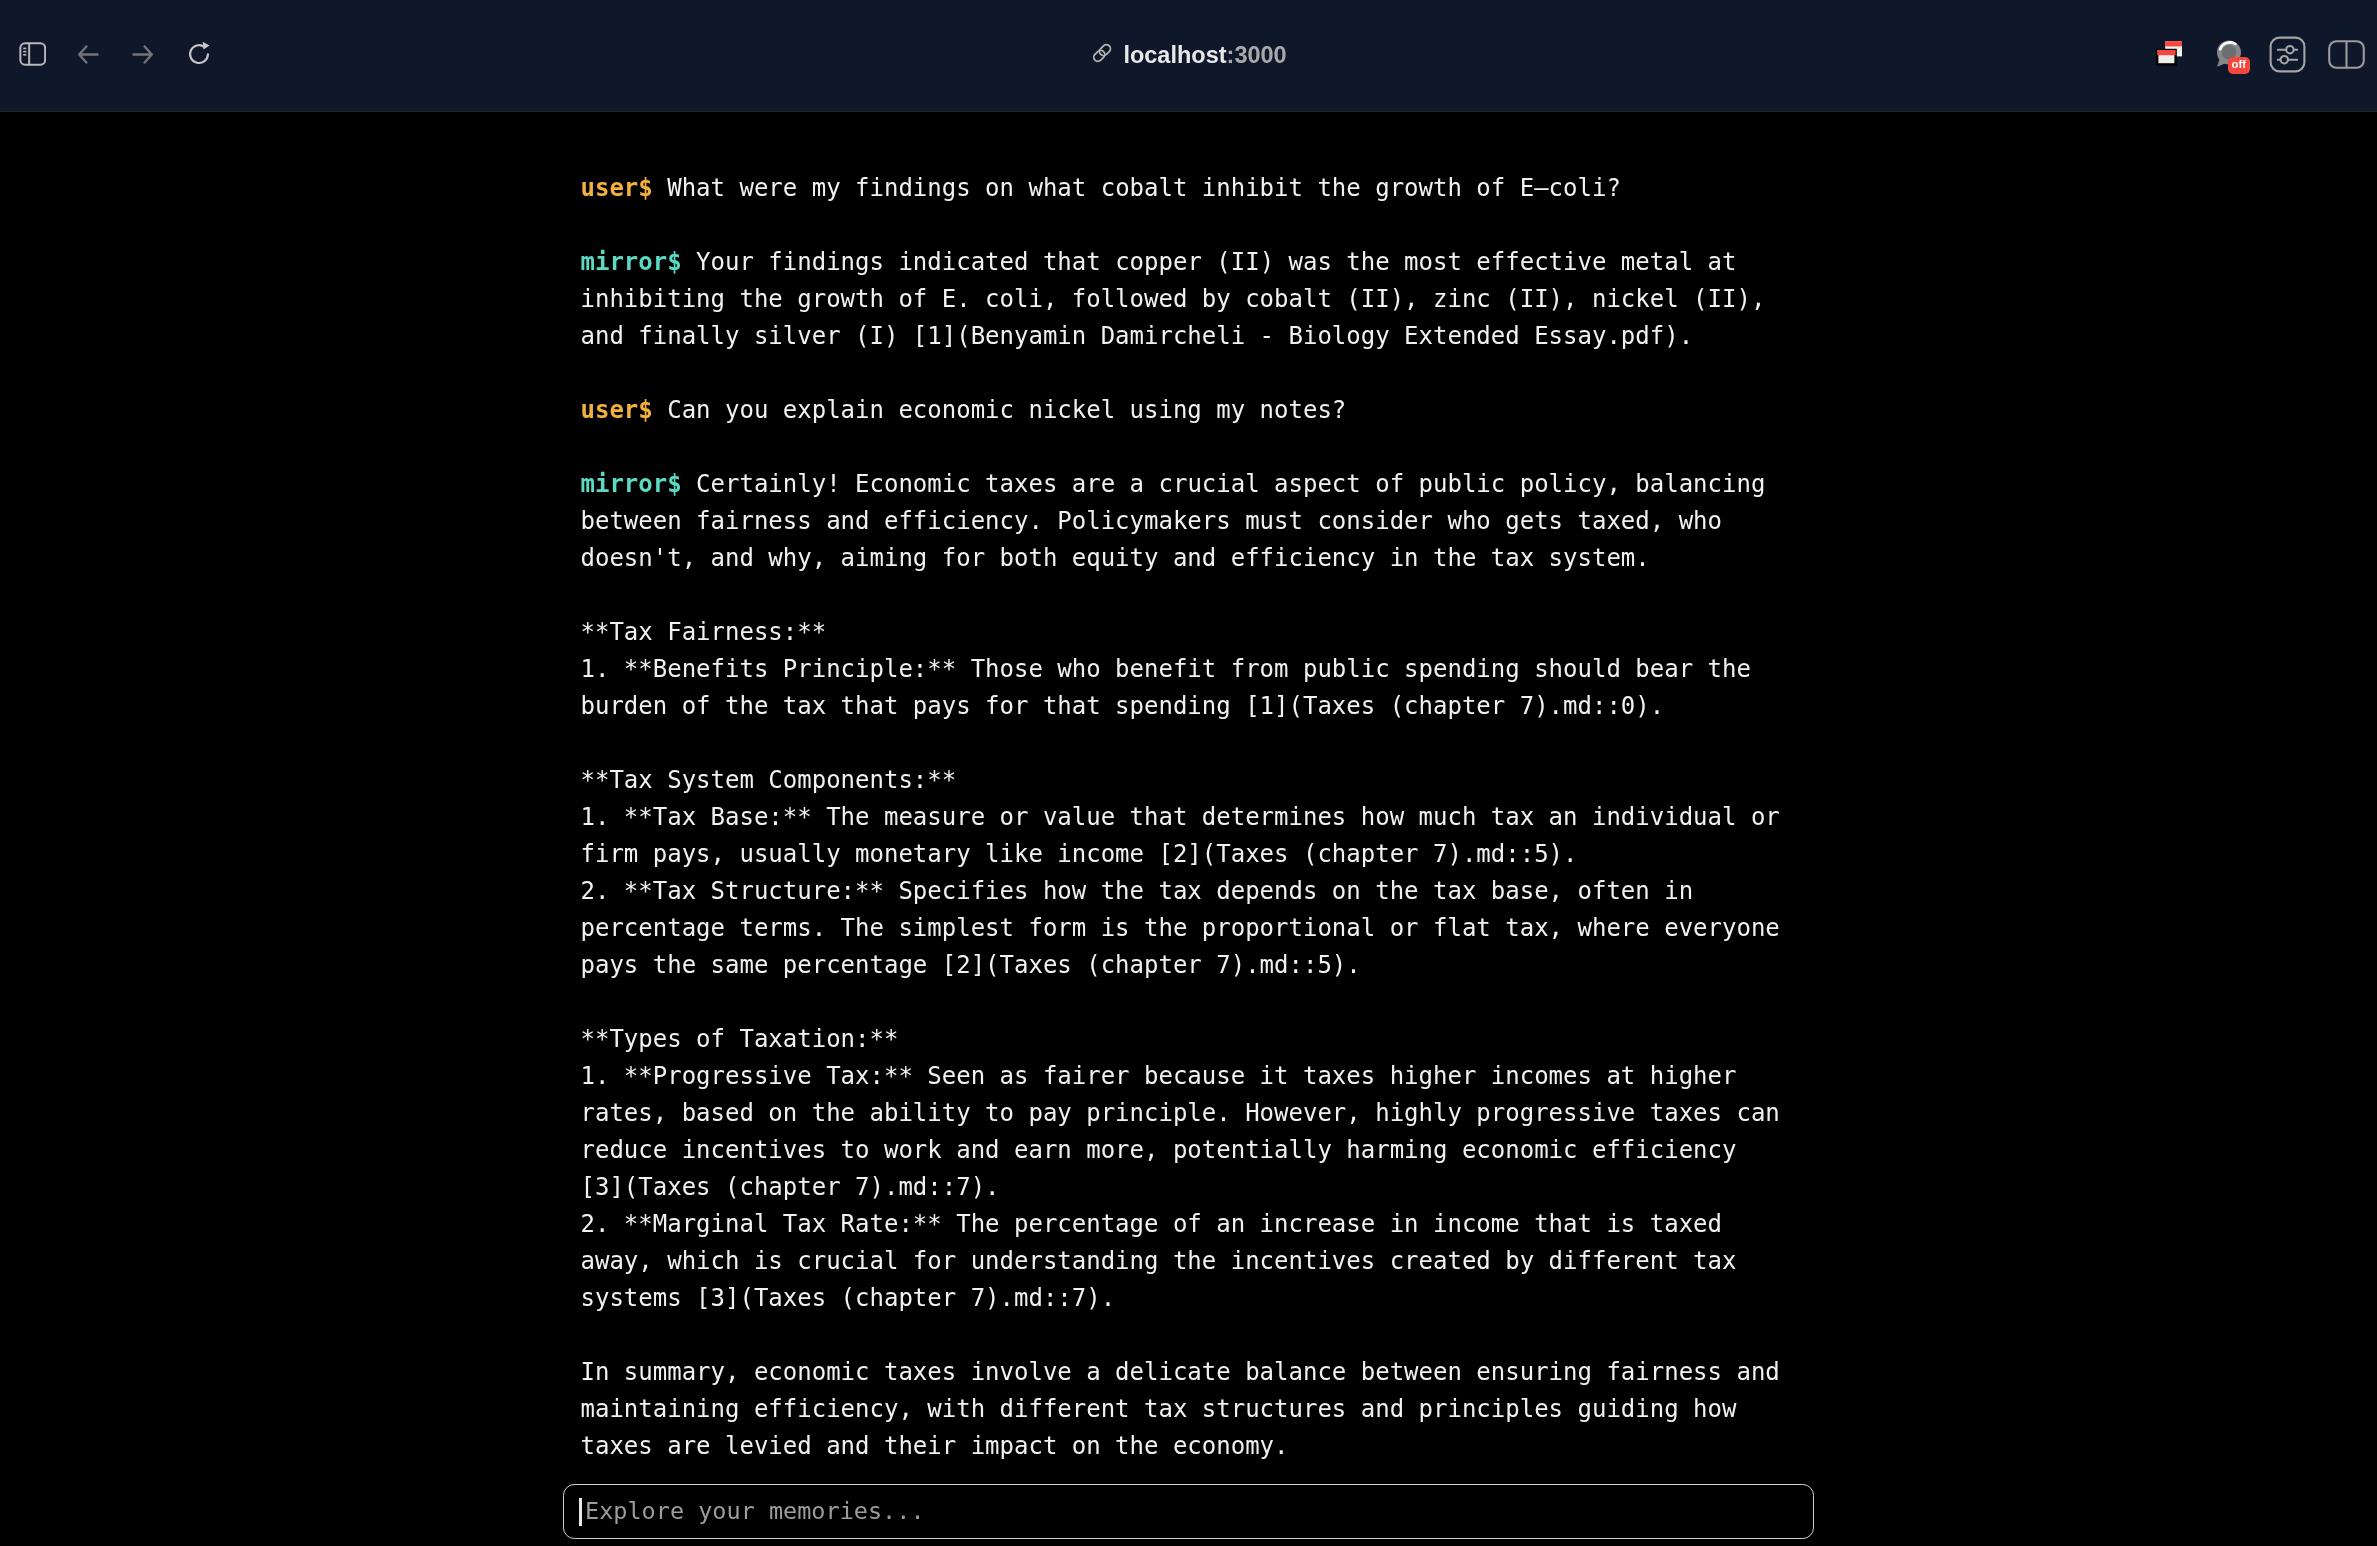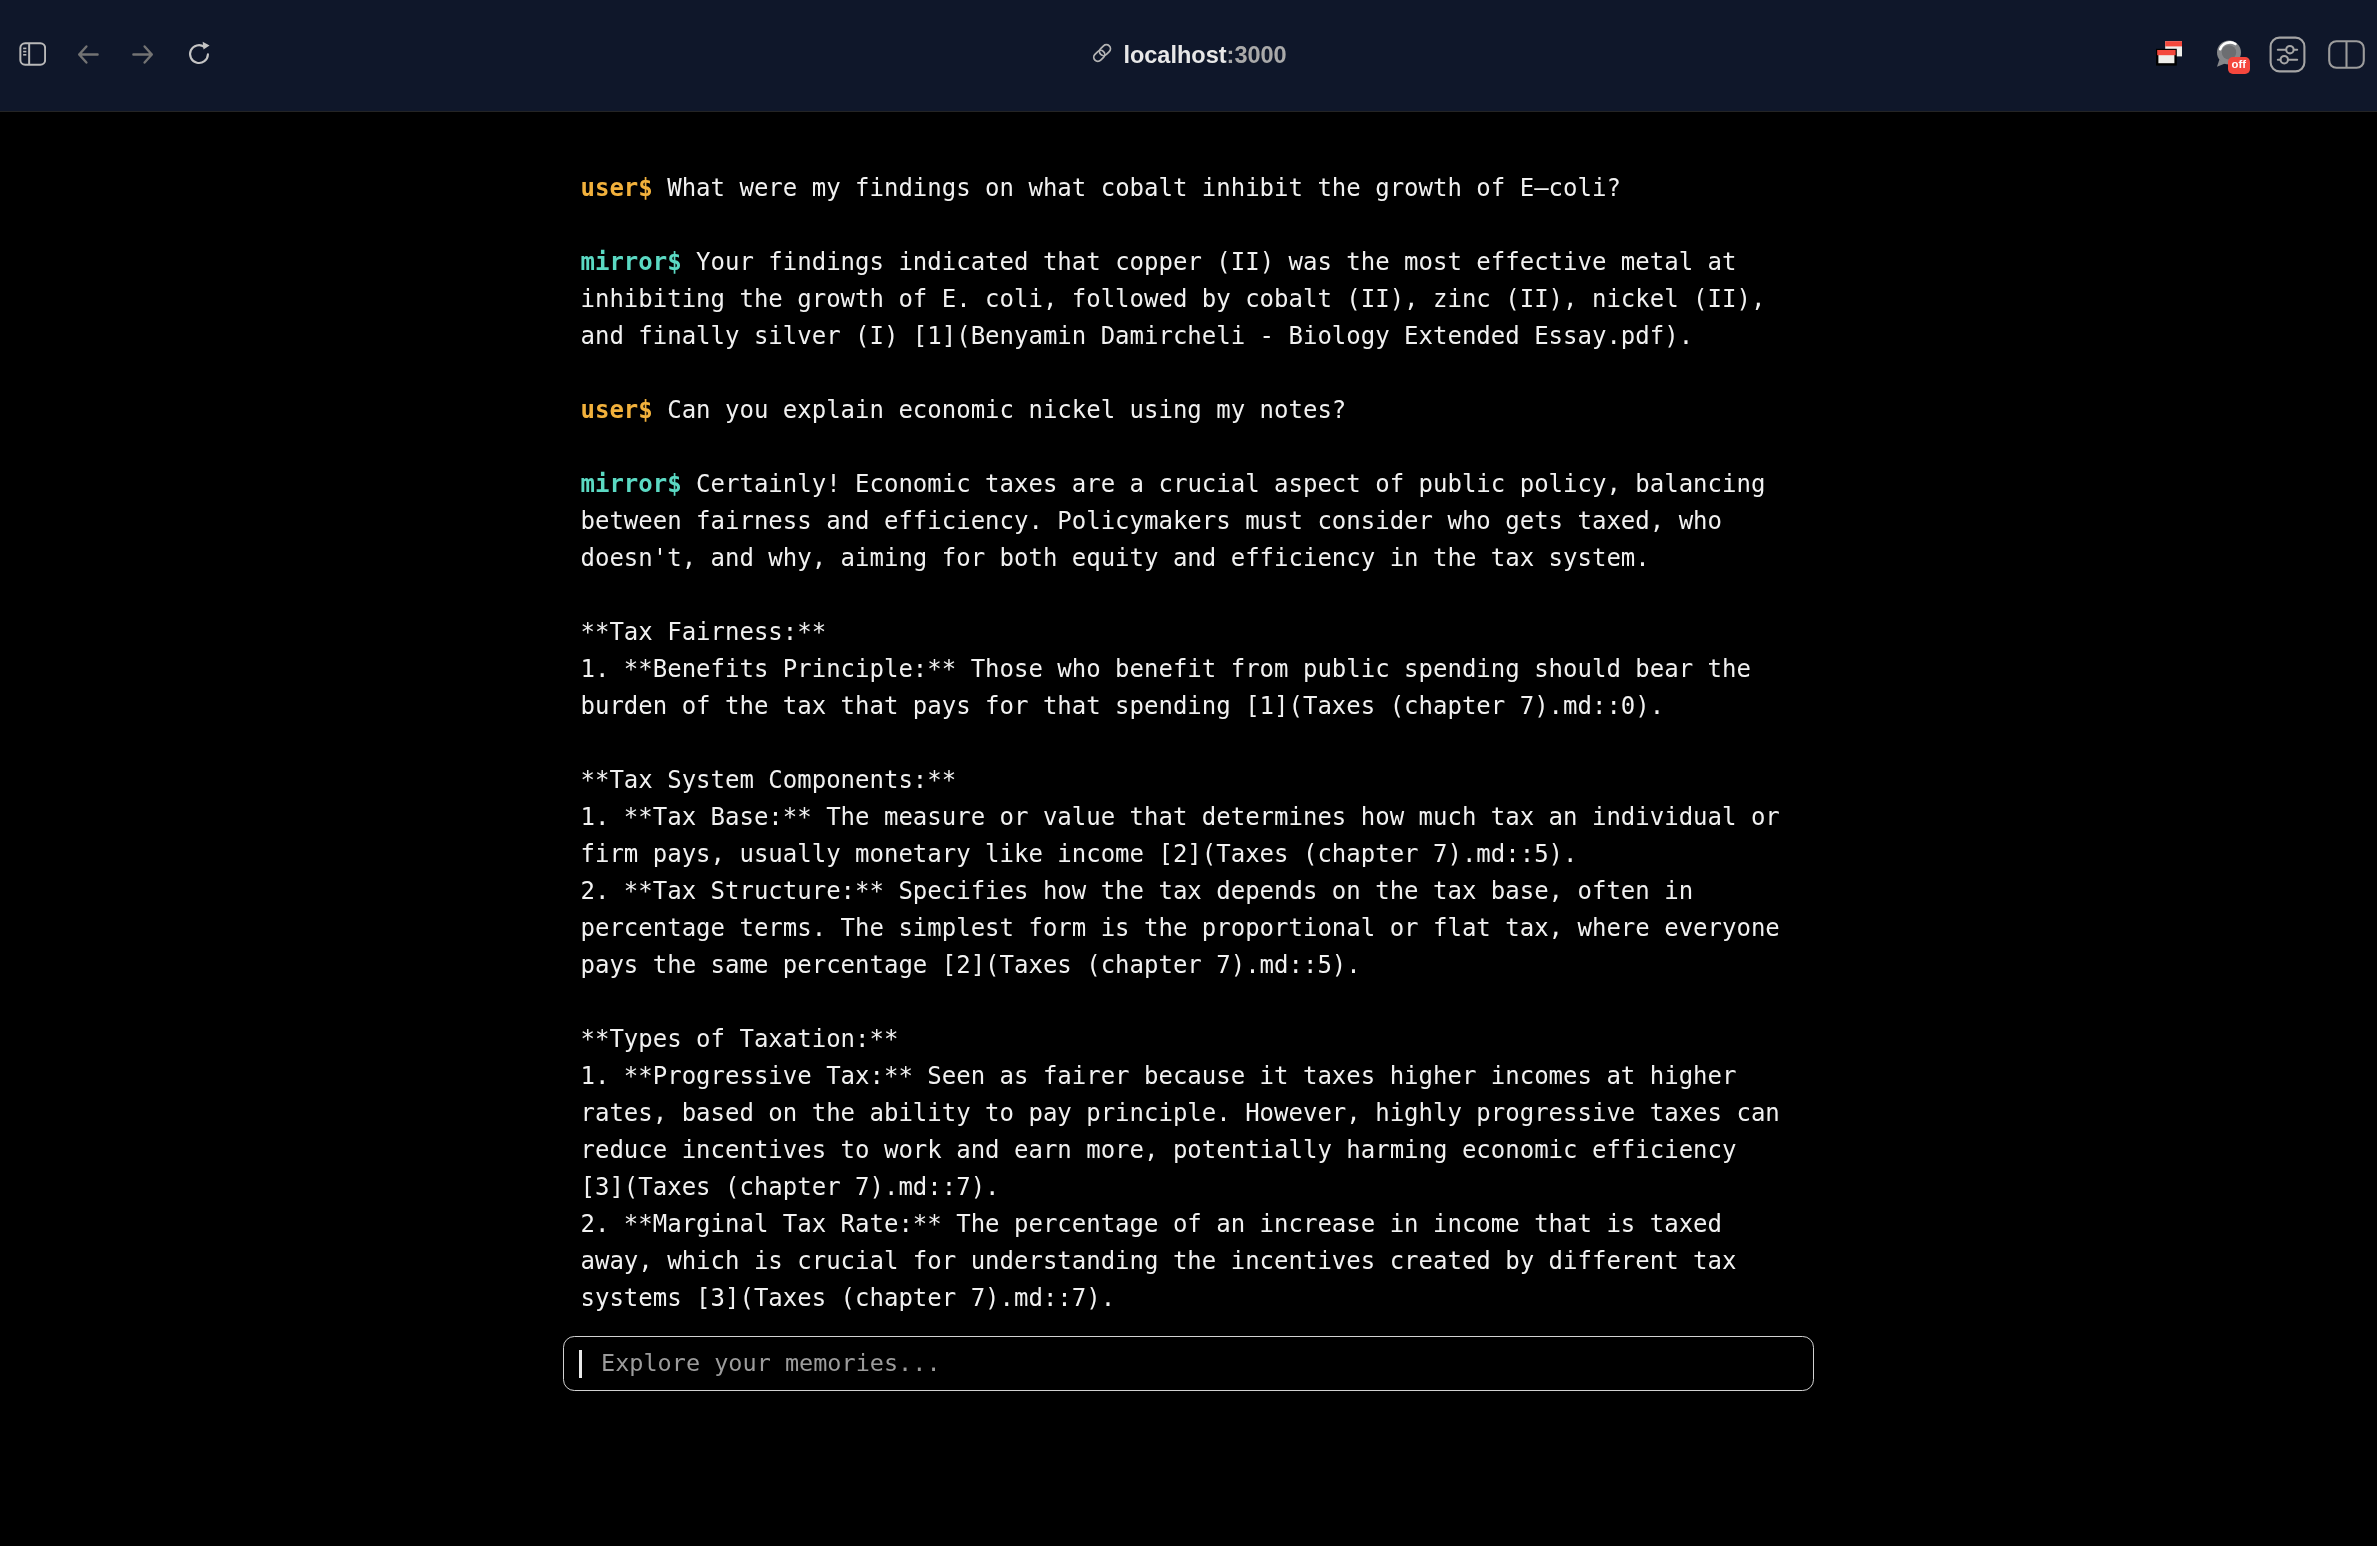--- a/index.html
+++ b/index.html
@@ -66,21 +66,20 @@
     width:1251px;
     height:55px;
     margin:18.6px auto 0 auto;
     border:1.6px solid #d2d2d2;
     border-radius:11.3px;
     background:#000;
     box-sizing:border-box;
     position:relative;
     display:flex;
     align-items:center;
-    padding-left:16px;
   }
   .memory-input{
     width:100%;height:100%;
     background:transparent;
     border:none;outline:none;
     color:#ffffff;
     font-family:"DejaVu Sans Mono","Liberation Mono",monospace;
     font-size:23.5px;
     padding:0 16px 0 21px;
     box-sizing:border-box;
@@ -221,19 +220,22 @@
 
   <div class="para"><span class="prompt" style="color: rgb(241, 241, 241);"></span><span class="msg-text">**Types of Taxation:**
 1. **Progressive Tax:** Seen as fairer because it taxes higher incomes at higher
 rates, based on the ability to pay principle. However, highly progressive taxes can
 reduce incentives to work and earn more, potentially harming economic efficiency
 [3](Taxes (chapter 7).md::7).
 2. **Marginal Tax Rate:** The percentage of an increase in income that is taxed
 away, which is crucial for understanding the incentives created by different tax
 systems [3](Taxes (chapter 7).md::7).</span></div>
 
+  <div class="para"><span class="prompt" style="color: rgb(241, 241, 241);"></span><span class="msg-text">In summary, economic taxes involve a delicate balance between ensuring fairness and
+maintaining efficiency, with different tax structures and principles guiding how
+taxes are levied and their impact on the economy.</span></div>
 </div>
 
 <div class="input-wrap">
   <span class="caret"></span>
   <input class="memory-input" type="text" placeholder="Explore your memories..." style="">
 </div>
 
 
 </body></html>

